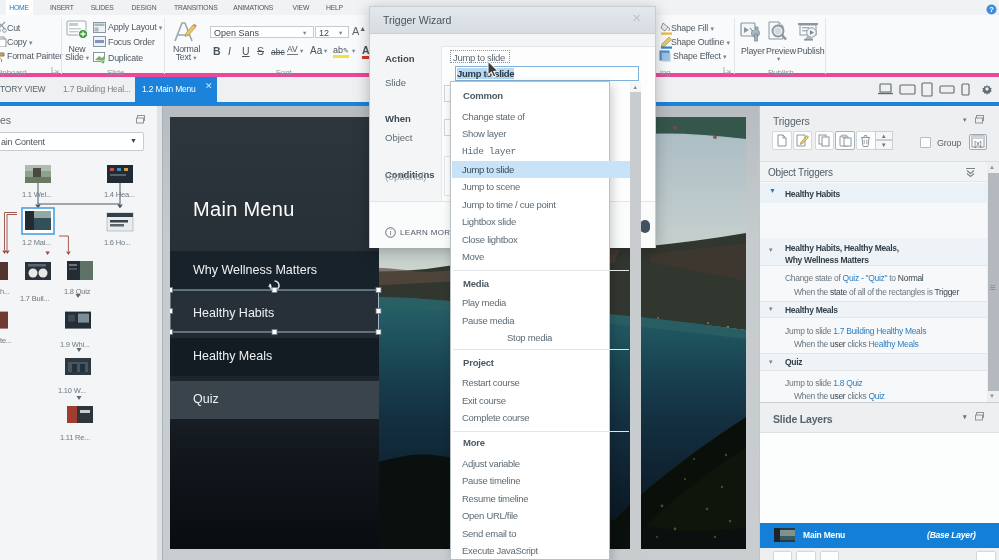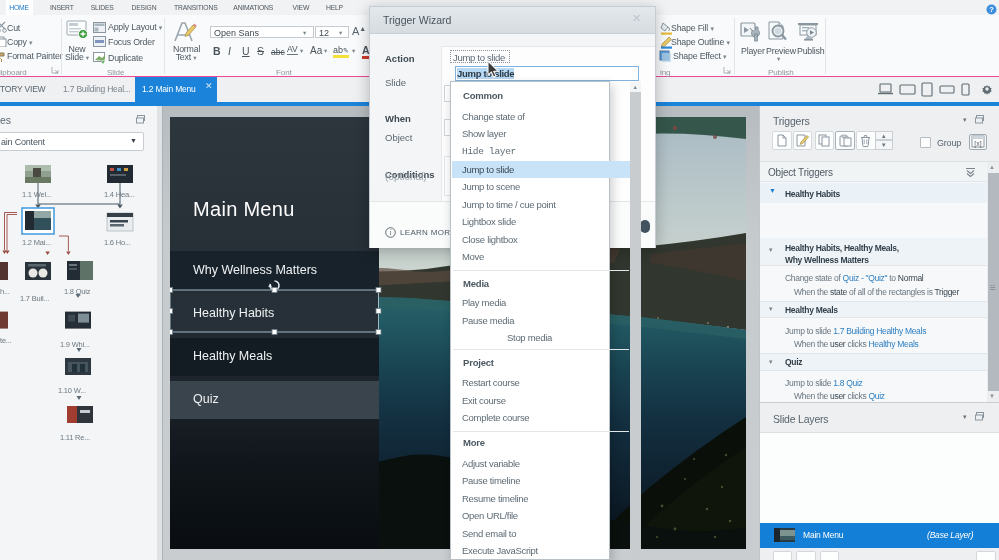--- a/index.html
+++ b/index.html
@@ -6,21 +6,21 @@
 html,body { width:999px; height:560px; overflow:hidden; }
 body { font-family:"Liberation Sans", sans-serif; position:relative; background:#f6f7f8; }
 .abs { position:absolute; }
 
 
 #titlerow { left:0; top:0; width:999px; height:15px; background:#f0f2f3; }
 #titlerow .tab { position:absolute; top:0; height:15px; line-height:16px; font-size:6.8px; color:#4d565e; letter-spacing:-0.2px; }
 #titlerow .tab.active { background:#ffffff; color:#1878c8; }
 
 
-#ribbon { left:0; top:15px; width:999px; height:62px; background:#f9fafb; border-bottom:1px solid #ec4899; }
+#ribbon { left:0; top:15px; width:999px; height:62px; background:#f9fafb; border-bottom:4px solid #ec4899; }
 .vsep { position:absolute; top:3px; height:56px; width:1px; background:#e3e6e8; }
 .glabel { position:absolute; top:52.5px; font-size:8px; color:#8d979e; letter-spacing:-0.1px; }
 .rtext { font-size:8.8px; color:#4d5861; letter-spacing:-0.2px; }
 
 
 #tabstrip { left:0; top:77px; width:999px; height:25px; background:#eef0f1; }
 #tabstrip .stab { position:absolute; top:0; height:25px; line-height:25px; font-size:8.5px; color:#5a646c; letter-spacing:-0.2px; }
 #blueline { left:0; top:102px; width:999px; height:4px; background:#1b83da; }
 
 
@@ -491,21 +491,21 @@
     <div class="abs" style="left:25px; top:215.5px; font-size:8.5px; letter-spacing:-0.3px; color:#6a7680;">Jump to slide <span style="color:#2e7fc1;">1.8 Quiz</span></div>
     <div class="abs" style="left:34px; top:229px; font-size:8.5px; letter-spacing:-0.3px; color:#6a7680;">When the <span style="color:#3a4750;">user</span> clicks <span style="color:#2e7fc1;">Quiz</span></div>
 
     <div class="abs" style="left:227px; top:0; width:13px; height:241px; background:#eceef0;"></div>
     <div class="abs" style="left:229px; top:2px; font-size:6px; color:#8a949c;">▲</div>
     <div class="abs" style="left:227.5px; top:11px; width:11px; height:218px; background:#b3b9bf;"></div>
     <div class="abs" style="left:229.5px; top:124px; font-size:7px; color:#7e878e; line-height:4px;">☰</div>
     <div class="abs" style="left:229px; top:231px; font-size:6px; color:#8a949c;">▼</div>
   </div>
 
-  <div class="abs" style="left:0; top:296px; width:240px; height:158px; background:#edeff1; border-top:1px solid #c8ced2;">
+  <div class="abs" style="left:0; top:296px; width:240px; height:158px; background:#edeff1; border-top:1px solid #c8ced2;font-weight:bold;">
     <div class="abs" style="left:13px; top:10px; font-size:10.5px; letter-spacing:-0.2px; color:#57646e;">Slide Layers</div>
     <div class="abs" style="left:203px; top:10px; font-size:7px; color:#6a757d;">▾</div>
     <svg class="abs" style="left:215px; top:9px;" width="9" height="9" viewBox="0 0 9 9">
         <rect x="1.5" y="0.5" width="7" height="5" fill="none" stroke="#8a96a0"></rect>
         <rect x="0.5" y="3" width="7" height="5" fill="#edeff1" stroke="#8a96a0"></rect>
       </svg>
     <div class="abs" style="left:0; top:29px; width:240px; height:90.5px; background:#fcfdfd; border-top:1px solid #dbe0e3;"></div>
     <div class="abs" style="left:0; top:119.5px; width:240px; height:25px; background:#147fd6;">
       <svg class="abs" style="left:14px; top:5px;" width="21" height="14.5">
           <rect width="21" height="14.5" fill="#2a3a42"></rect>

